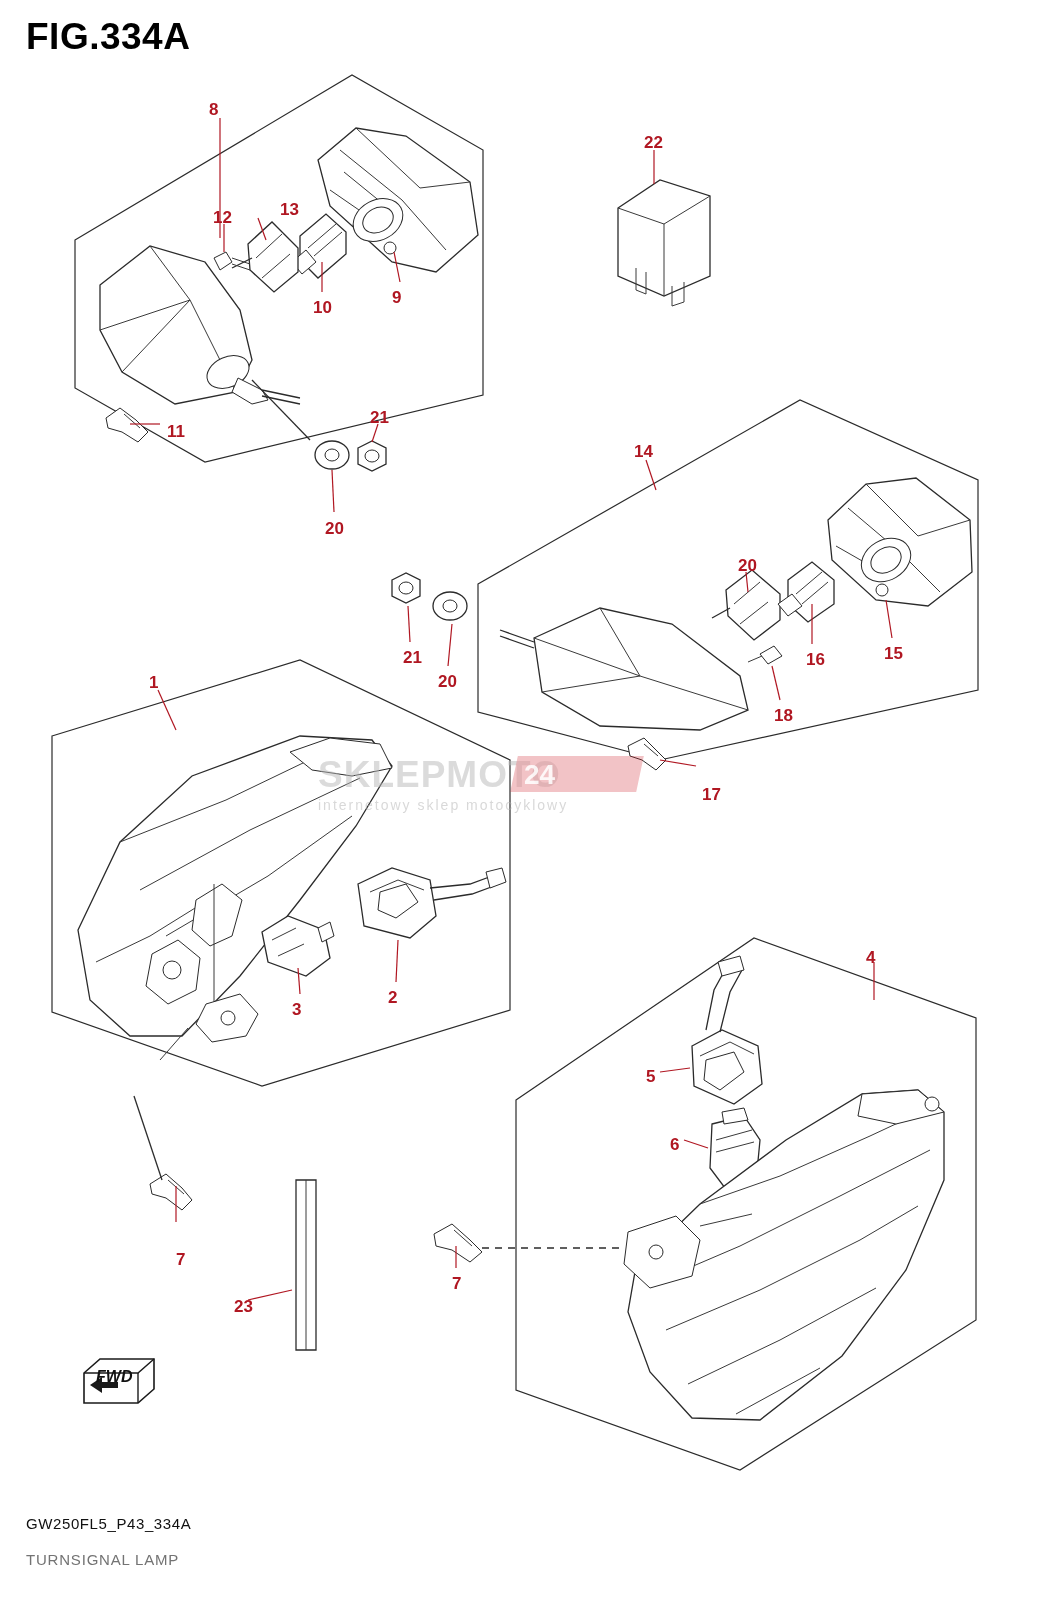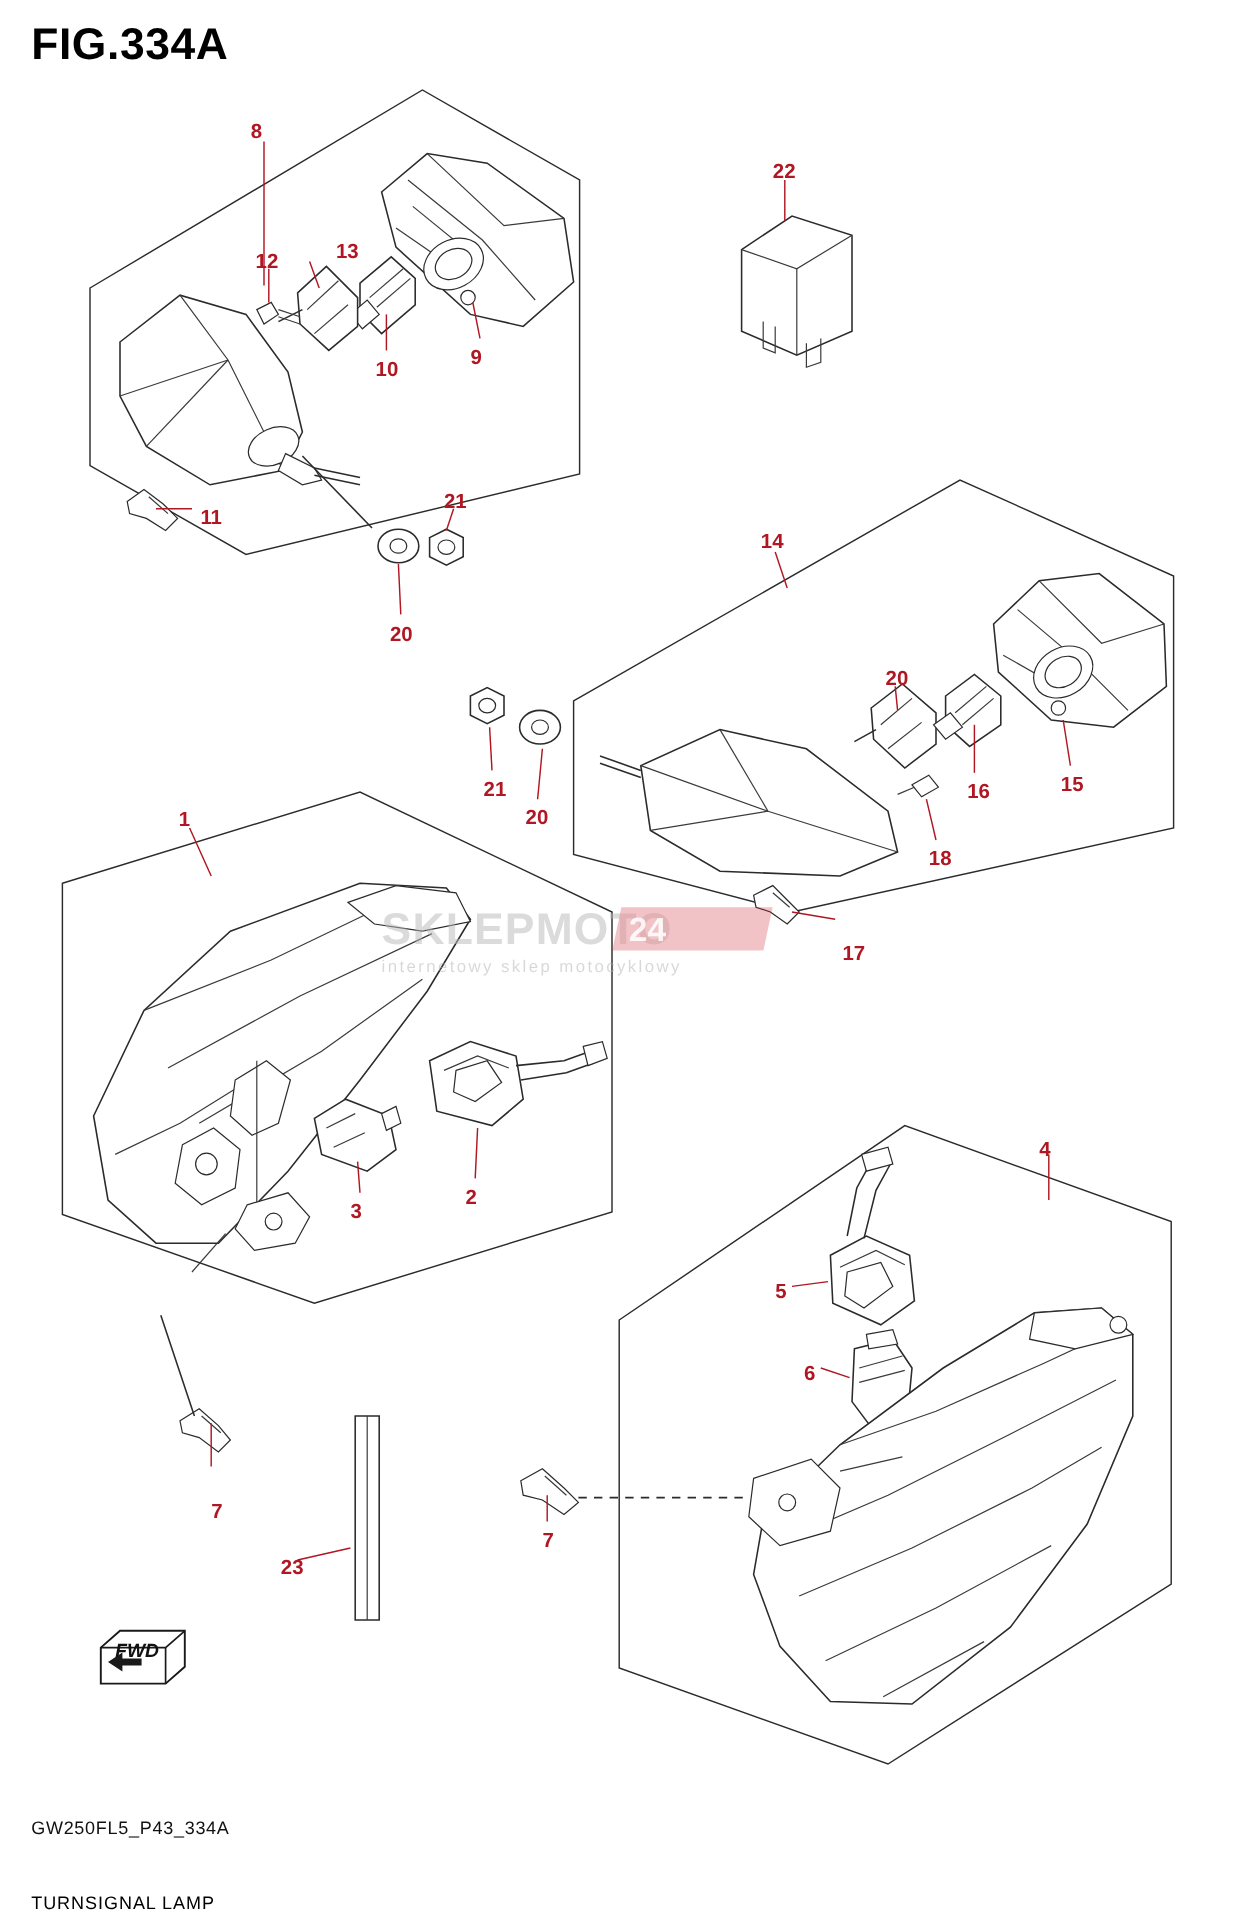--- a/index.html
+++ b/index.html
@@ -50,23 +50,22 @@
     top: 1515px;
     font-size: 15px;
     color: #111;
     letter-spacing: 0.6px;
   }
   #footer-title {
     position: absolute;
     left: 26px;
     top: 1551px;
     font-size: 15px;
-    color: #000000;
+    color: #737373;
     letter-spacing: 0.8px;
-    margin-top: 27px;
   }
   #watermark {
     position: absolute;
     left: 318px;
     top: 756px;
     width: 420px;
     height: 70px;
     opacity: 0.5;
     pointer-events: none;
   }

